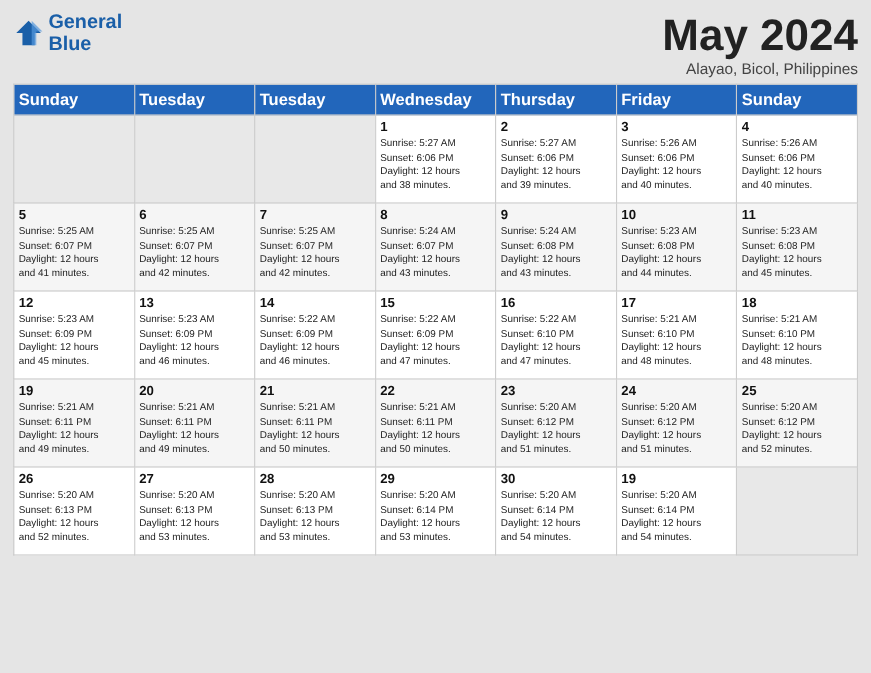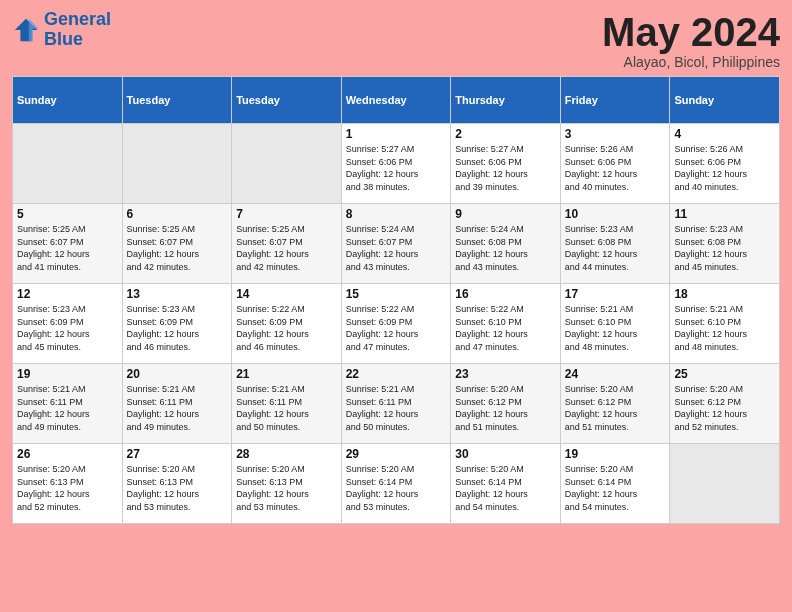--- a/index.html
+++ b/index.html
@@ -6,21 +6,21 @@
     body {
       font-family: Arial, sans-serif;
       background: #fff;
       width: 792px;
       min-height: 612px;
       overflow: hidden;
     }
     .page {
       width: 792px;
       min-height: 612px;
-      background: #fca5a5;
+      background: #e5e5e5;
       padding: 10px 12px 10px 12px;
     }
     .header {
       display: flex;
       justify-content: space-between;
       align-items: flex-start;
       margin-bottom: 6px;
     }
     .logo {
       display: flex;
@@ -55,23 +55,23 @@
       margin-left: 44px;
     }
     table {
       width: 100%;
       border-collapse: collapse;
       table-layout: fixed;
     }
     thead tr th {
       background: #2266bb;
       color: #fff;
-      font-size: 11px;
+      font-size: 15px;
       font-weight: bold;
-      padding: 17px 4px;
+      padding: 5px 4px;
       text-align: left;
       border: 1px solid #ccc;
     }
     tbody tr td {
       vertical-align: top;
       border: 1px solid #ccc;
       padding: 3px 4px;
       font-size: 9.5px;
       color: #222;
       background: #fff;

